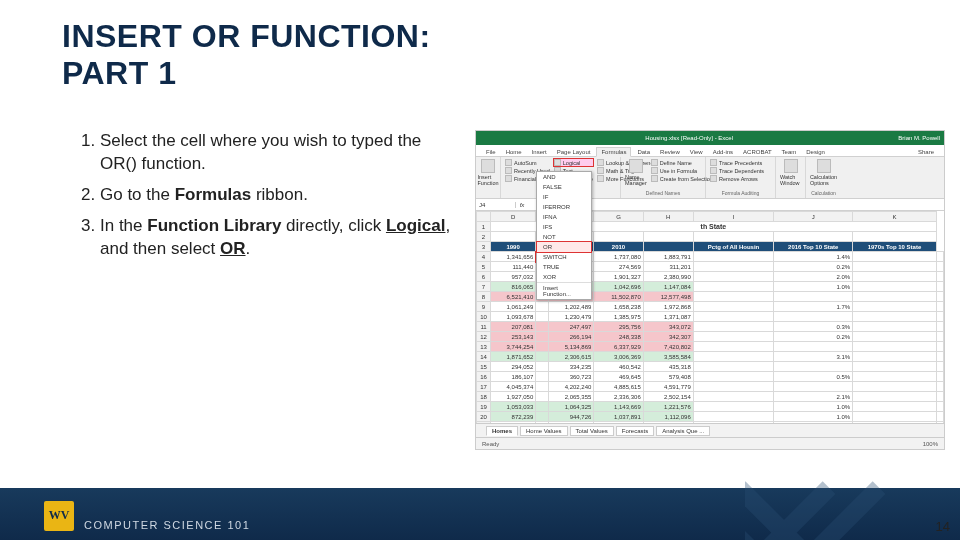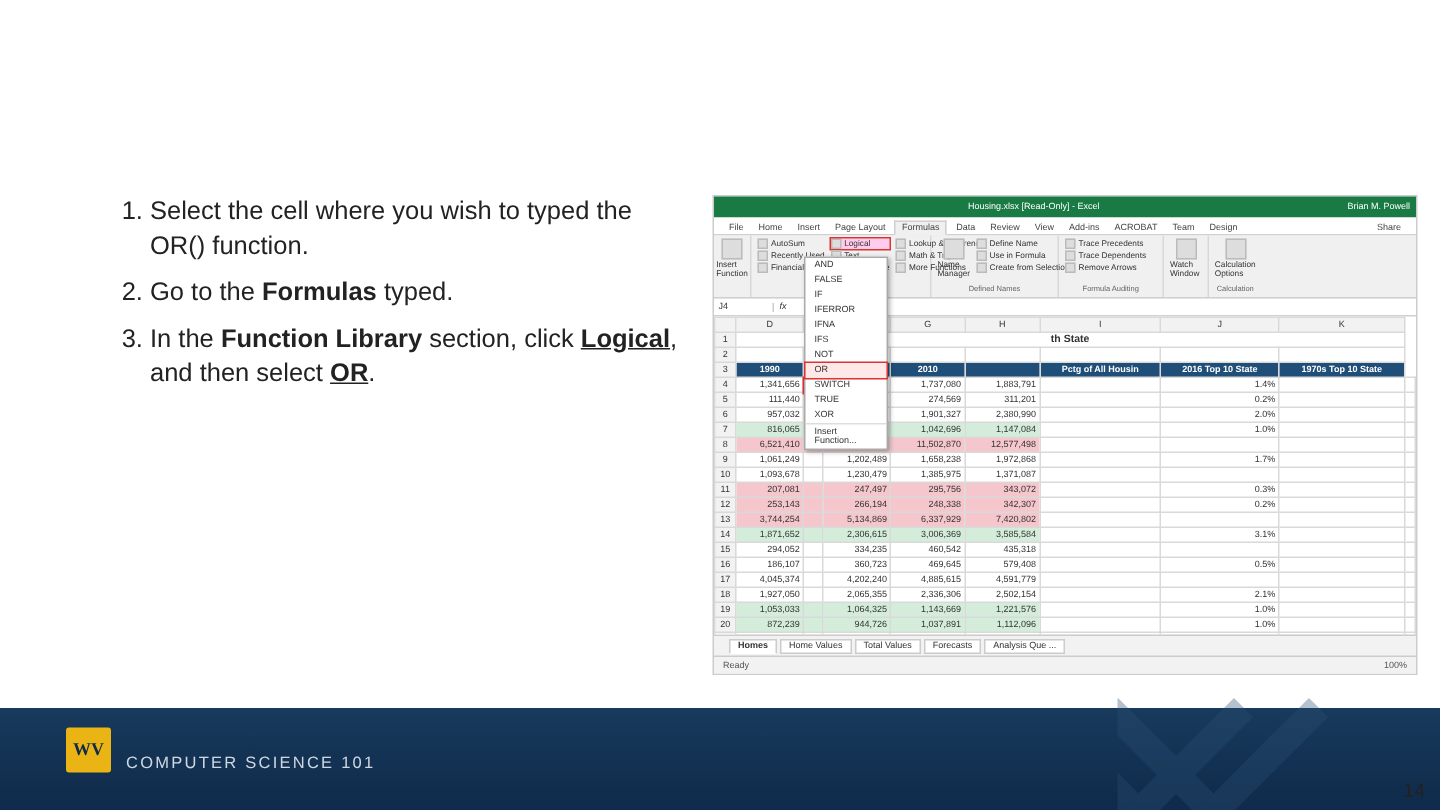--- a/index.html
+++ b/index.html
@@ -54,42 +54,46 @@
   td.fil { background: #1f4e79; }
   td.tit { background: #fff; font-weight: 700; text-align: center; font-size: 7px; }
   tr.sel td:first-of-type + td { outline: 1.5px solid #d33; }
 
   .tabsbar { height: 14px; background: #f2f2f2; border-top: 1px solid #ccc; display: flex; align-items: center; gap: 2px; padding: 0 10px; font-size: 6px; }
   .tabsbar span { padding: 1px 5px; background: #fff; border: 1px solid #ccc; }
   .tabsbar span.act { background: #fff; border-bottom: 1px solid #fff; font-weight: 600; }
   .status { height: 12px; background: #f2f2f2; border-top: 1px solid #ccc; display: flex; justify-content: space-between; align-items: center; padding: 0 6px; font-size: 6px; color: #555; }
 
   
-  .footer { position: absolute; bottom: 0; left: 0; width: 100%; height: 68px; background: linear-gradient(180deg, #183a5c 0%, #0f2a4a 100%); }
+  .footer { position: absolute; bottom: 0; left: 0; width: 100%; height: 52px; background: linear-gradient(180deg, #183a5c 0%, #0f2a4a 100%); }
   .footer .chev { position: absolute; right: 55px; top: -8px; width: 160px; height: 80px; overflow: hidden; opacity: .35; }
   .footer .chev::before, .footer .chev::after { content: ""; position: absolute; width: 90px; height: 90px; border: 18px solid #2a4f74; border-top: none; border-left: none; transform: rotate(45deg); }
   .footer .chev::before { left: -40px; top: -40px; }
   .footer .chev::after { left: 10px; top: -40px; }
   .logo { position: absolute; left: 44px; top: 12px; display: flex; align-items: center; gap: 10px; color: #fff; }
   .logo .wv { width: 30px; height: 30px; background: #eab514; display: flex; align-items: center; justify-content: center; color: #0f2a4a; font-weight: 900; font-size: 12px; border-radius: 2px; font-family: Georgia, serif; }
   .logo .txt { display: flex; flex-direction: column; line-height: 1; }
   .logo .uni { font-family: Georgia, 'Times New Roman', serif; font-size: 17px; }
   .logo .dept { font-size: 11px; letter-spacing: 1.5px; color: #cfd8e2; margin-top: 20px; }
   .pagenum { position: absolute; right: 10px; bottom: 6px; color: #222; font-size: 13px; }
 </style>
 </head>
 <body>
 
 <div class="slide">
+  <div class="title">
+    <span>INSERT OR FUNCTION:</span><br>
+    <span>PART 1</span>
+  </div>
 
   <div class="body-col">
     <ol class="steps">
       <li><span>Select the cell where you wish to typed the OR() function.</span></li>
-      <li><span>Go to the </span><span class="b">Formulas</span><span> typed.</span></li>
-      <li><span>In the </span><span class="b">Function Library</span><span> section, click </span><span class="b u">Logical</span><span>, and then select </span><span class="b u">OR</span><span>.</span></li>
+      <li><span>Go to the </span><span class="b">Formulas</span><span> ribbon.</span></li>
+      <li><span>In the </span><span class="b">Function Library</span><span> directly, click </span><span class="b u">Logical</span><span>, and then select </span><span class="b u">OR</span><span>.</span></li>
     </ol>
   </div>
 
   <div class="xl">
     <div class="titlebar">
       <span></span>
       <span class="ctr">Housing.xlsx  [Read-Only] - Excel</span>
       <span>Brian M. Powell</span>
     </div>
     <div class="ribbon-tabs" id="rtabs">

